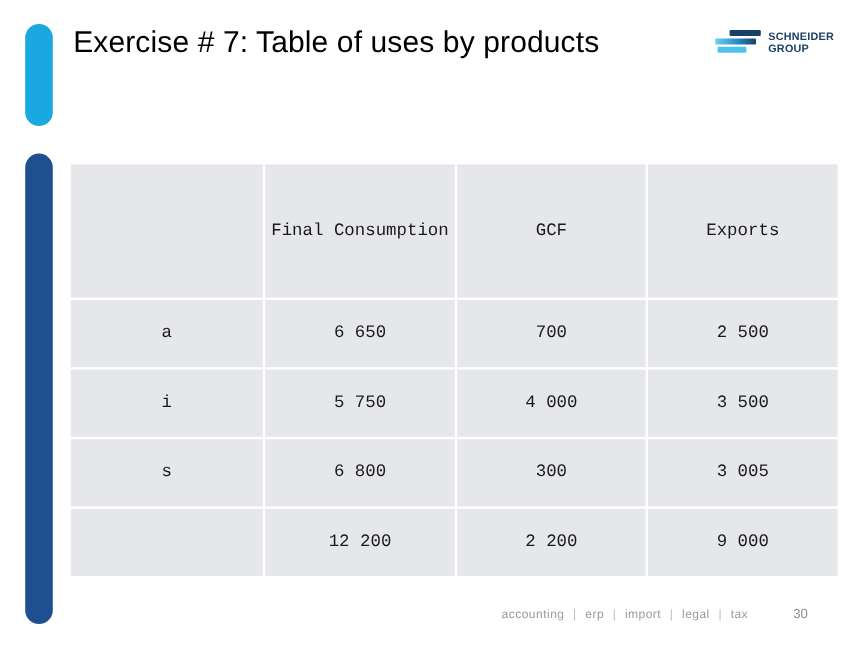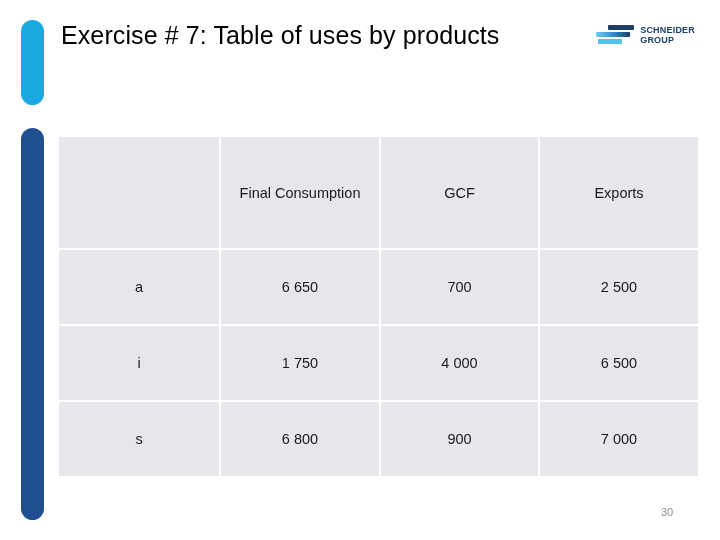--- a/index.html
+++ b/index.html
@@ -112,20 +112,21 @@
     width: 637px;
     height: 343px;
   }
   table.uses-table {
     width: 100%;
     height: 100%;
     border-collapse: separate;
     border-spacing: 2px;
     background: #ffffff;
     table-layout: fixed;
+    font-family: Liberation Mono, monospace;
   }
   table.uses-table td,
   table.uses-table th {
     background: #E6E7EB;
     text-align: center;
     vertical-align: middle;
     font-size: 14.5px;
     color: #1a1a1a;
     font-weight: normal;
     padding: 0;
@@ -215,31 +216,48 @@
       </thead>
       <tbody>
         <tr>
           <td class="row-label">a</td>
           <td>6 650</td>
           <td>700</td>
           <td>2 500</td>
         </tr>
         <tr>
           <td class="row-label">i</td>
-          <td>1 750</td>
+          <td>5 750</td>
           <td>4 000</td>
-          <td>6 500</td>
+          <td>3 500</td>
         </tr>
         <tr>
           <td class="row-label">s</td>
           <td>6 800</td>
-          <td>900</td>
-          <td>7 000</td>
+          <td>300</td>
+          <td>3 005</td>
+        </tr>
+        <tr>
+          <td class="row-label"></td>
+          <td>12 200</td>
+          <td>2 200</td>
+          <td>9 000</td>
         </tr>
       </tbody>
     </table>
   </div>
 
   <div class="footer">
+    <div class="footer-tags">
+      <span>accounting</span>
+      <span class="sep">|</span>
+      <span>erp</span>
+      <span class="sep">|</span>
+      <span>import</span>
+      <span class="sep">|</span>
+      <span>legal</span>
+      <span class="sep">|</span>
+      <span>tax</span>
+    </div>
     <div class="page-number">30</div>
   </div>
 
 </div>
 
 </body></html>

